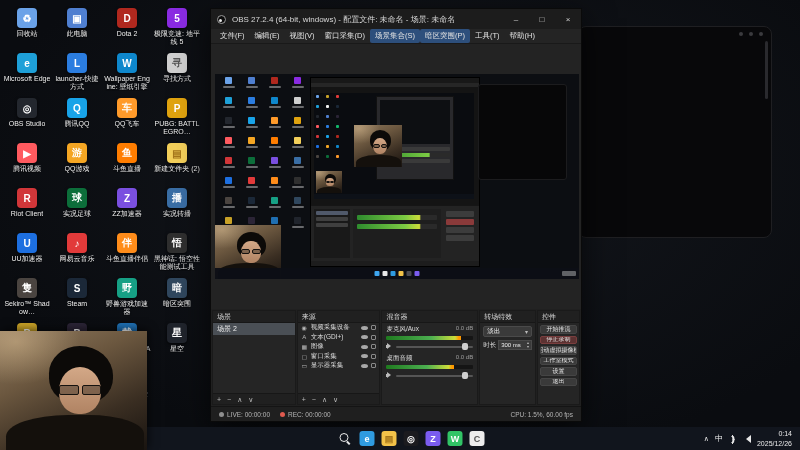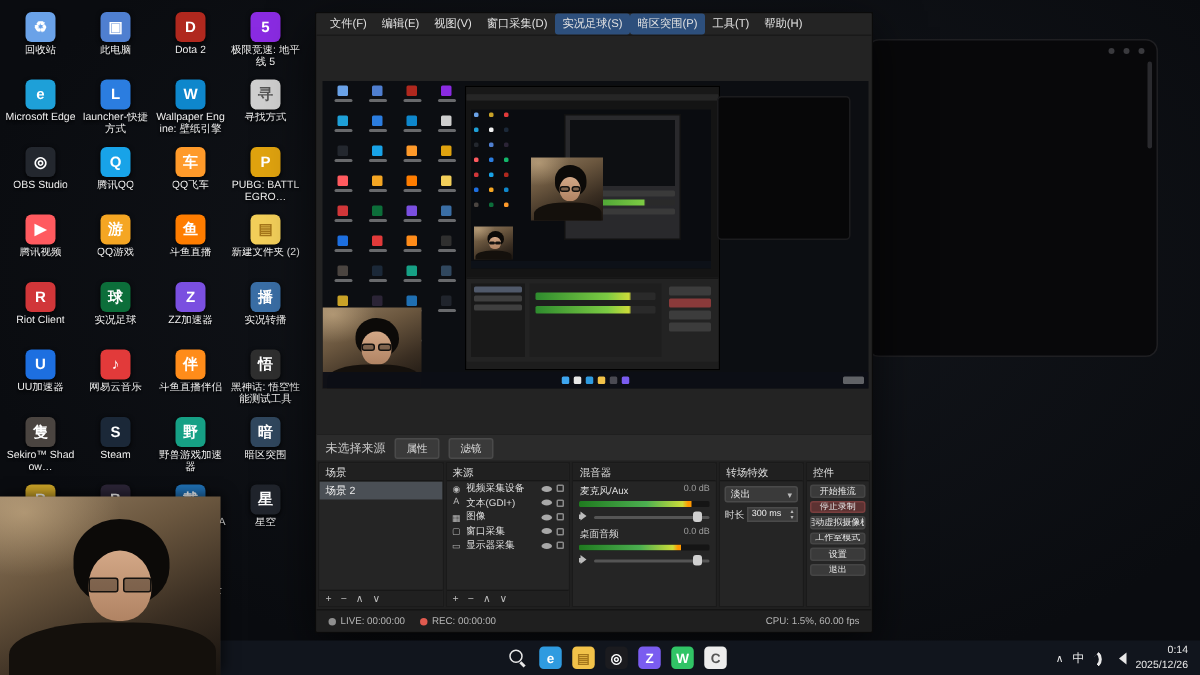--- a/index.html
+++ b/index.html
@@ -323,26 +323,33 @@
 <div class="bgwin" data-interactable="true">
   <div class="bgwin-controls" data-interactable="false">
     <span class="bgdot" data-interactable="true"></span>
     <span class="bgdot" data-interactable="true"></span>
     <span class="bgdot" data-interactable="true"></span>
   </div>
   <div class="bgwin-scroll" data-interactable="true"></div>
 </div>
 
 <div class="obs" data-interactable="false">
+  <div class="obs-title" data-interactable="true">
+    <span class="obs-logo" data-interactable="false"></span>
+    <span class="obs-title-text" data-interactable="false">OBS 27.2.4 (64-bit, windows) - 配置文件: 未命名 - 场景: 未命名</span>
+    <span class="obs-winbtn" data-interactable="true">–</span>
+    <span class="obs-winbtn" data-interactable="true">□</span>
+    <span class="obs-winbtn" data-interactable="true">×</span>
+  </div>
   <div class="obs-menu" data-interactable="false">
       <div class="menu-item" data-interactable="true">文件(F)</div>
       <div class="menu-item" data-interactable="true">编辑(E)</div>
       <div class="menu-item" data-interactable="true">视图(V)</div>
       <div class="menu-item" data-interactable="true">窗口采集(D)</div>
-      <div class="menu-item hl" data-interactable="true">实况足球(S)</div>
+      <div class="menu-item hl" data-interactable="true">场景集合(S)</div>
       <div class="menu-item hl" data-interactable="true">暗区突围(P)</div>
       <div class="menu-item" data-interactable="true">工具(T)</div>
       <div class="menu-item" data-interactable="true">帮助(H)</div>
     </div>
 
   <div class="obs-preview" data-interactable="true">
     <div class="capture" data-interactable="false">
       <div class="cap-icons" data-interactable="false">
           <div class="speck" data-interactable="false">
             <div class="speck-sq" data-interactable="false" style="background: rgb(106, 162, 232);"></div>
@@ -623,25 +630,20 @@
             <div class="mini-dot" data-interactable="false" style="background: rgb(47, 155, 224);"></div>
             <div class="mini-dot" data-interactable="false" style="background: rgb(242, 194, 73);"></div>
             <div class="mini-dot" data-interactable="false" style="background: rgb(74, 74, 82);"></div>
             <div class="mini-dot" data-interactable="false" style="background: rgb(122, 92, 240);"></div>
           </div>
         <div class="cap-tb-clock" data-interactable="false"></div>
       </div>
     </div>
   </div>
 
-  <div class="obs-srctoolbar" data-interactable="false">
-    <span class="no-source" data-interactable="false">未选择来源</span>
-  <div class="tool-btn" data-interactable="true">属性</div>
-      <div class="tool-btn" data-interactable="true">滤镜</div>
-    </div>
 
   <div class="obs-docks" data-interactable="false">
     <div class="dock dock-scenes" data-interactable="false">
       <div class="dock-header" data-interactable="false">场景</div>
       <div class="dock-body" data-interactable="false">
           <div class="scene-item selected" data-interactable="true">场景 2</div>
         </div>
       <div class="dock-toolbar" data-interactable="false">
           <div class="tool-glyph" data-interactable="true">+</div>
           <div class="tool-glyph" data-interactable="true">−</div>

